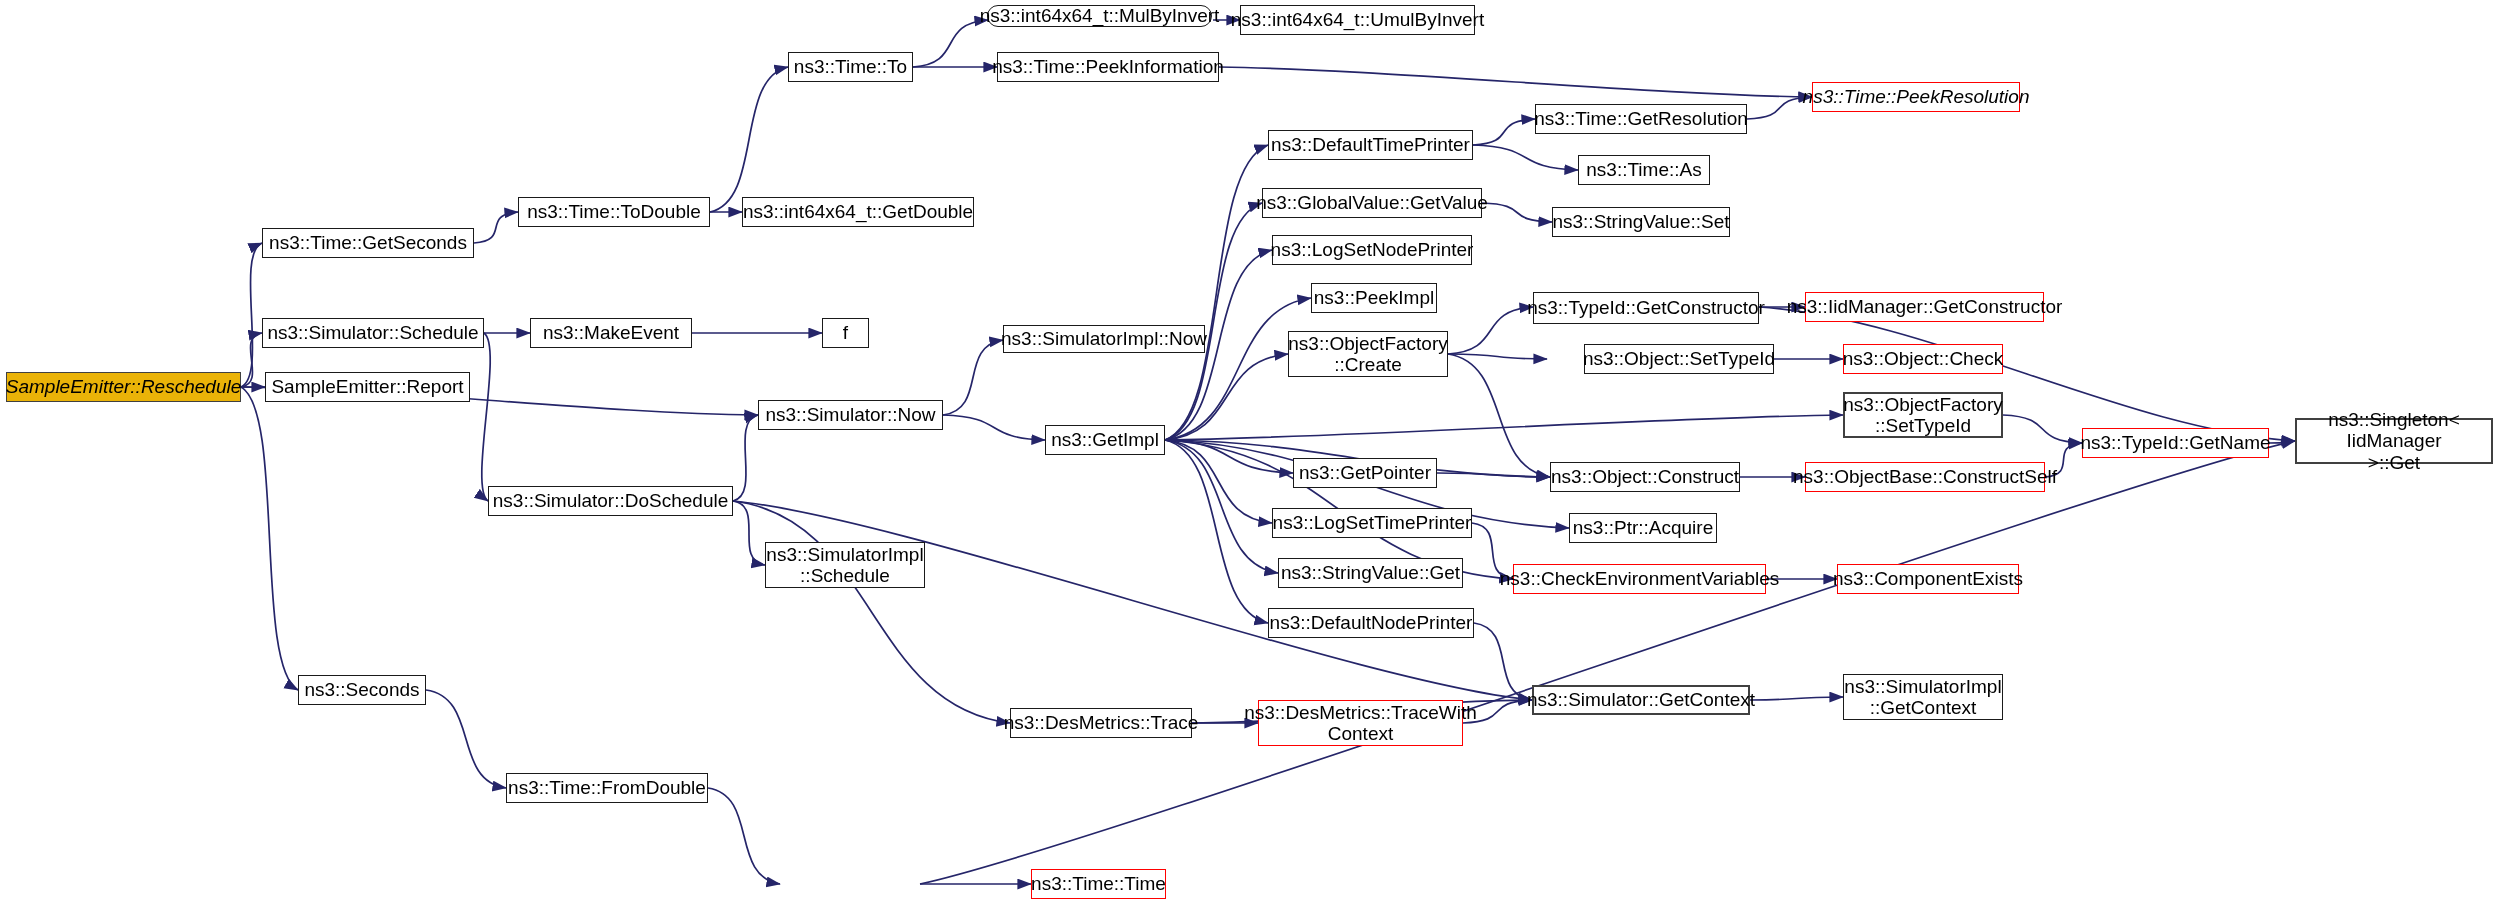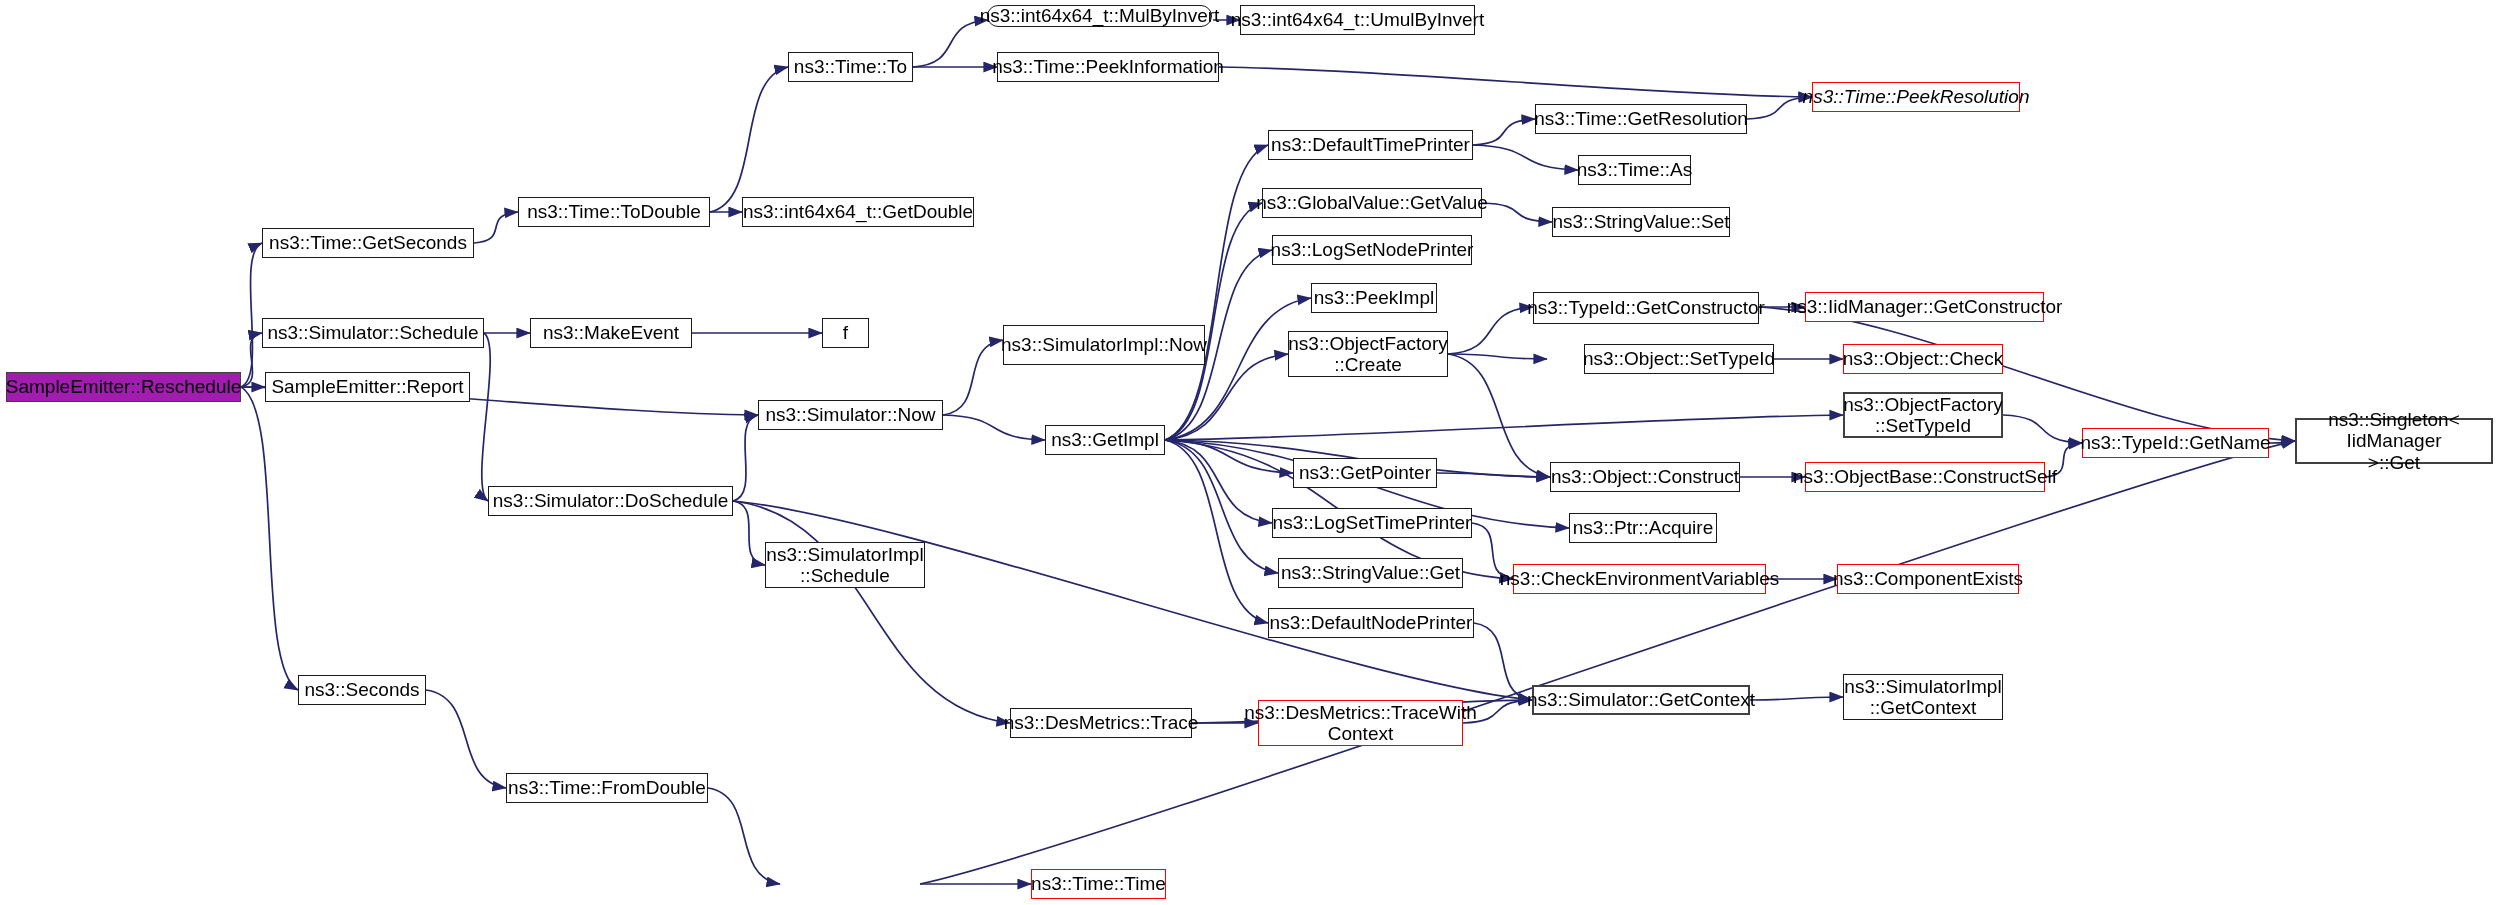--- a/index.html
+++ b/index.html
@@ -4,21 +4,21 @@
 <style>
   html,body{margin:0;padding:0;background:#ffffff;}
   body{font-family:"Liberation Sans",sans-serif;}
   #canvas{position:relative;width:2499px;height:905px;background:#ffffff;overflow:hidden;}
   svg.edges{position:absolute;left:0;top:0;width:2499px;height:905px;pointer-events:none;}
   .node{position:absolute;box-sizing:border-box;background:#ffffff;border:1.6px solid #1a1a1a;
         display:flex;align-items:center;justify-content:center;text-align:center;
         font-family:"Liberation Sans",sans-serif;font-size:19px;color:#000000;line-height:1.12;
         padding:0 5px;white-space:pre-line;}
   .node.red{border-color:#ff0000;}
-  .node.root{background:#a21caf;border-color:#404040;}
+  .node.root{background:#eab308;border-color:#404040;font-style:italic;}
   .node.thick{border-width:2px;border-color:#404040;}
 </style>
 </head>
 <body>
 
 <div id="canvas">
   <svg class="edges" id="edge-layer" viewBox="0 0 2499 905" xmlns="http://www.w3.org/2000/svg">
     <defs>
       <marker id="arrow" markerWidth="9" markerHeight="9" refX="8" refY="3.2" orient="auto" markerUnits="strokeWidth">
         <path d="M0,0 L8.5,3.2 L0,6.4 z" fill="#252569"></path>
@@ -97,40 +97,40 @@
       <div class="node" style="left: 506px; top: 773px; width: 202px; height: 30px;">ns3::Time::FromDouble</div>
       <div class="node" style="left: 518px; top: 197px; width: 192px; height: 30px;">ns3::Time::ToDouble</div>
       <div class="node" style="left: 530px; top: 318px; width: 162px; height: 30px;">ns3::MakeEvent</div>
       <div class="node" style="left: 758px; top: 400px; width: 185px; height: 30px;">ns3::Simulator::Now</div>
       <div class="node" style="left: 765px; top: 542px; width: 160px; height: 46px;">ns3::SimulatorImpl
 ::Schedule</div>
       <div class="node" style="left: 780px; top: 869px; width: 140px; height: 44px; margin-top: 40px;">ns3::Time::From</div>
       <div class="node" style="left: 788px; top: 52px; width: 125px; height: 30px;">ns3::Time::To</div>
       <div class="node" style="left: 742px; top: 197px; width: 232px; height: 30px;">ns3::int64x64_t::GetDouble</div>
       <div class="node" style="left: 822px; top: 318px; width: 47px; height: 30px;">f</div>
-      <div class="node" style="left: 1003px; top: 325px; width: 202px; height: 40px;">ns3::SimulatorImpl::Now</div>
+      <div class="node" style="left: 1003px; top: 325px; width: 202px; height: 28px;">ns3::SimulatorImpl::Now</div>
       <div class="node" style="left: 1010px; top: 708px; width: 182px; height: 30px;">ns3::DesMetrics::Trace</div>
       <div class="node" style="left: 1045px; top: 425px; width: 120px; height: 30px;">ns3::GetImpl</div>
       <div class="node" style="left: 987px; top: 5px; width: 225px; height: 22px; border-radius: 15px;">ns3::int64x64_t::MulByInvert</div>
       <div class="node" style="left: 997px; top: 52px; width: 222px; height: 30px;">ns3::Time::PeekInformation</div>
       <div class="node" style="left: 1268px; top: 130px; width: 205px; height: 30px;">ns3::DefaultTimePrinter</div>
       <div class="node" style="left: 1262px; top: 188px; width: 220px; height: 30px;">ns3::GlobalValue::GetValue</div>
       <div class="node" style="left: 1272px; top: 235px; width: 200px; height: 30px;">ns3::LogSetNodePrinter</div>
       <div class="node" style="left: 1311px; top: 283px; width: 126px; height: 30px;">ns3::PeekImpl</div>
       <div class="node" style="left: 1288px; top: 331px; width: 160px; height: 46px;">ns3::ObjectFactory
 ::Create</div>
       <div class="node" style="left: 1293px; top: 458px; width: 144px; height: 30px;">ns3::GetPointer</div>
       <div class="node" style="left: 1272px; top: 508px; width: 200px; height: 30px;">ns3::LogSetTimePrinter</div>
       <div class="node" style="left: 1278px; top: 558px; width: 185px; height: 30px;">ns3::StringValue::Get</div>
       <div class="node" style="left: 1268px; top: 608px; width: 206px; height: 30px;">ns3::DefaultNodePrinter</div>
       <div class="node red" style="left: 1258px; top: 700px; width: 205px; height: 46px;">ns3::DesMetrics::TraceWith
 Context</div>
       <div class="node" style="left: 1240px; top: 5px; width: 235px; height: 30px;">ns3::int64x64_t::UmulByInvert</div>
       <div class="node" style="left: 1535px; top: 104px; width: 212px; height: 30px;">ns3::Time::GetResolution</div>
-      <div class="node" style="left: 1578px; top: 155px; width: 113px; height: 30px;">ns3::Time::As</div>
+      <div class="node" style="left: 1578px; top: 155px; width: 132px; height: 30px;">ns3::Time::As</div>
       <div class="node" style="left: 1552px; top: 207px; width: 178px; height: 30px;">ns3::StringValue::Set</div>
       <div class="node" style="left: 1533px; top: 292px; width: 226px; height: 32px;">ns3::TypeId::GetConstructor</div>
       <div class="node" style="left: 1547px; top: 344px; width: 190px; height: 30px; margin-left: 37px;">ns3::Object::SetTypeId</div>
       <div class="node thick" style="left: 1843px; top: 392px; width: 160px; height: 46px;">ns3::ObjectFactory
 ::SetTypeId</div>
       <div class="node" style="left: 1550px; top: 462px; width: 190px; height: 30px;">ns3::Object::Construct</div>
       <div class="node red" style="left: 1805px; top: 462px; width: 240px; height: 30px;">ns3::ObjectBase::ConstructSelf</div>
       <div class="node" style="left: 1569px; top: 513px; width: 148px; height: 30px;">ns3::Ptr::Acquire</div>
       <div class="node red" style="left: 1513px; top: 564px; width: 253px; height: 30px;">ns3::CheckEnvironmentVariables</div>
       <div class="node red" style="left: 1837px; top: 564px; width: 182px; height: 30px;">ns3::ComponentExists</div>

